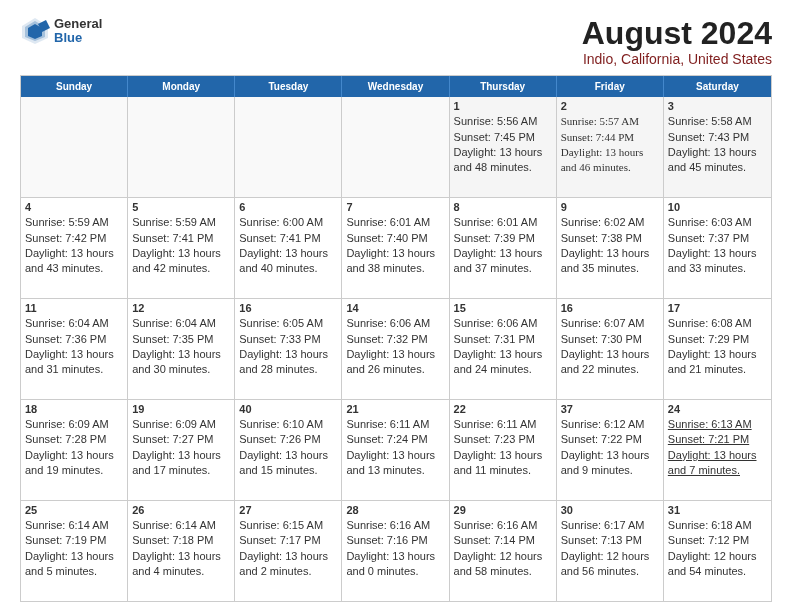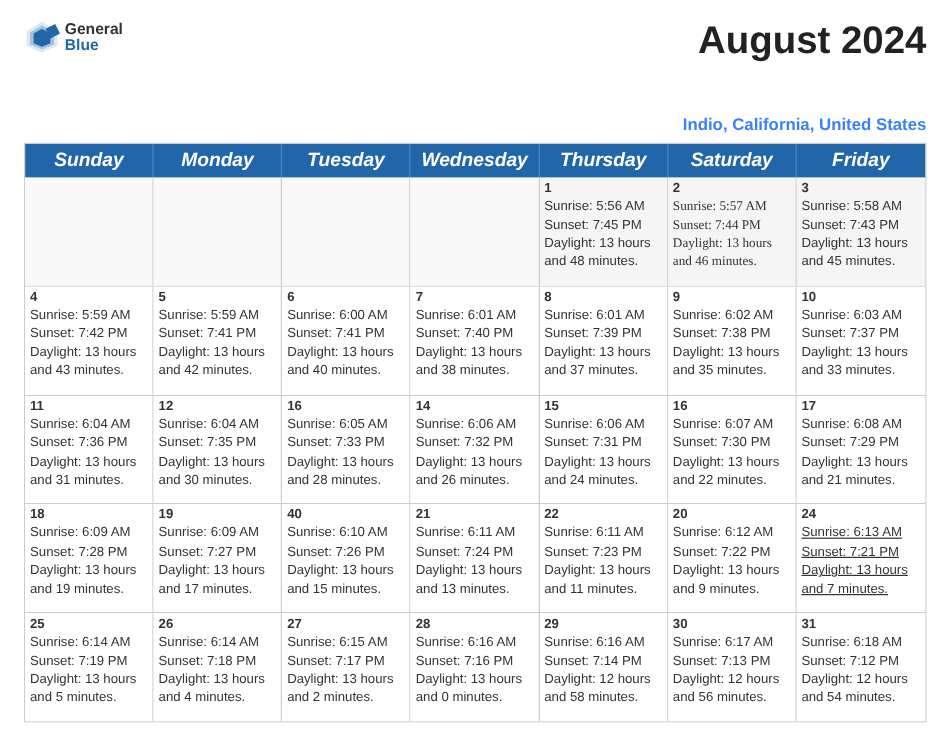--- a/index.html
+++ b/index.html
@@ -46,43 +46,41 @@
       text-align: right;
     }
     .title-block h1 {
       font-size: 32px;
       font-weight: bold;
       color: #222;
       line-height: 1.1;
     }
     .title-block h2 {
       font-size: 14px;
-      color: #3b82f6;
-      font-weight: bold;
-      margin-top: 44px;
+      color: #7f1d1d;
+      font-weight: normal;
     }
     .calendar {
       flex: 1;
       display: flex;
       flex-direction: column;
       border: 1px solid #ccc;
     }
     .cal-header {
       display: grid;
       grid-template-columns: repeat(7, 1fr);
       background: #2266aa;
     }
     .cal-header-cell {
       color: #fff;
       text-align: center;
       padding: 5px 2px;
-      font-size: 16px;
+      font-size: 10px;
       font-weight: bold;
       border-right: 1px solid #4488cc;
-      font-style: italic;
     }
     .cal-header-cell:last-child { border-right: none; }
     .cal-body {
       flex: 1;
       display: flex;
       flex-direction: column;
     }
     .cal-row {
       display: grid;
       grid-template-columns: repeat(7, 1fr);
@@ -137,22 +135,22 @@
     </div>
   </div>
 
   <div class="calendar">
     <div class="cal-header">
       <div class="cal-header-cell">Sunday</div>
       <div class="cal-header-cell">Monday</div>
       <div class="cal-header-cell">Tuesday</div>
       <div class="cal-header-cell">Wednesday</div>
       <div class="cal-header-cell">Thursday</div>
+      <div class="cal-header-cell">Friday</div>
       <div class="cal-header-cell">Saturday</div>
-      <div class="cal-header-cell">Friday</div>
     </div>
     <div class="cal-body" id="cal-body">
     <div class="cal-row">
           <div class="cal-cell empty"></div>
           <div class="cal-cell empty"></div>
           <div class="cal-cell empty"></div>
           <div class="cal-cell empty"></div>
           <div class="cal-cell shaded">
             <span class="day-num">1</span>
             <div class="cell-text" style="white-space: pre-line;">Sunrise: 5:56 AM
@@ -307,21 +305,21 @@
 and 13 minutes.</div>
           </div>
           <div class="cal-cell">
             <span class="day-num">22</span>
             <div class="cell-text" style="white-space: pre-line;">Sunrise: 6:11 AM
 Sunset: 7:23 PM
 Daylight: 13 hours
 and 11 minutes.</div>
           </div>
           <div class="cal-cell">
-            <span class="day-num">20</span>
+            <span class="day-num">37</span>
             <div class="cell-text" style="white-space: pre-line;">Sunrise: 6:12 AM
 Sunset: 7:22 PM
 Daylight: 13 hours
 and 9 minutes.</div>
           </div>
           <div class="cal-cell">
             <span class="day-num">24</span>
             <div class="cell-text" style="white-space: pre-line; text-decoration: underline;">Sunrise: 6:13 AM
 Sunset: 7:21 PM
 Daylight: 13 hours

